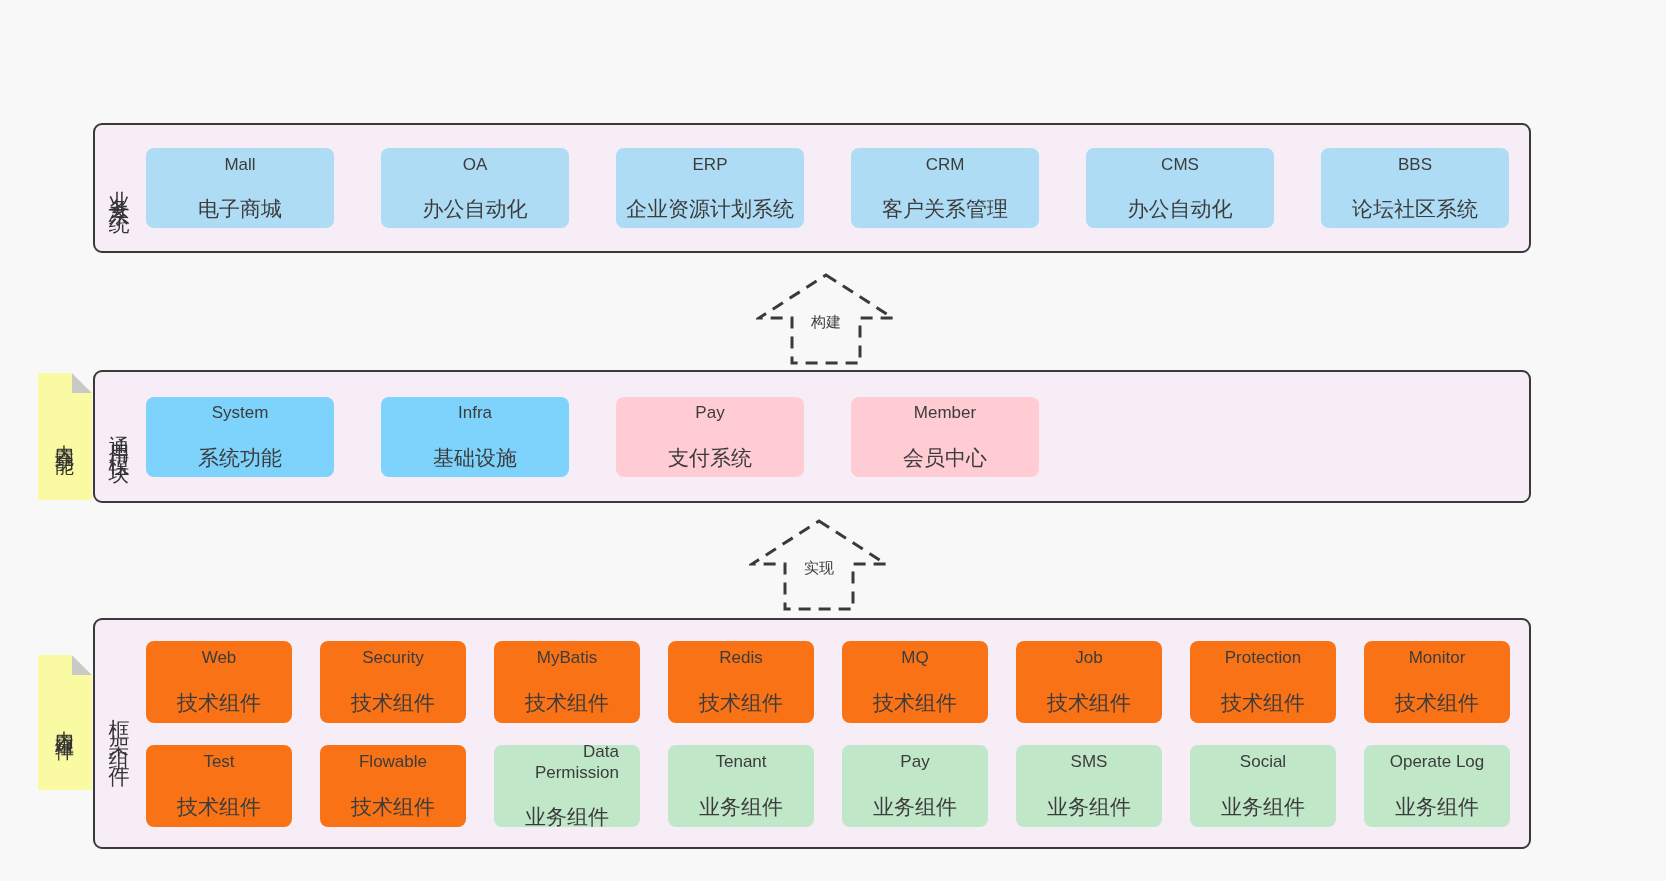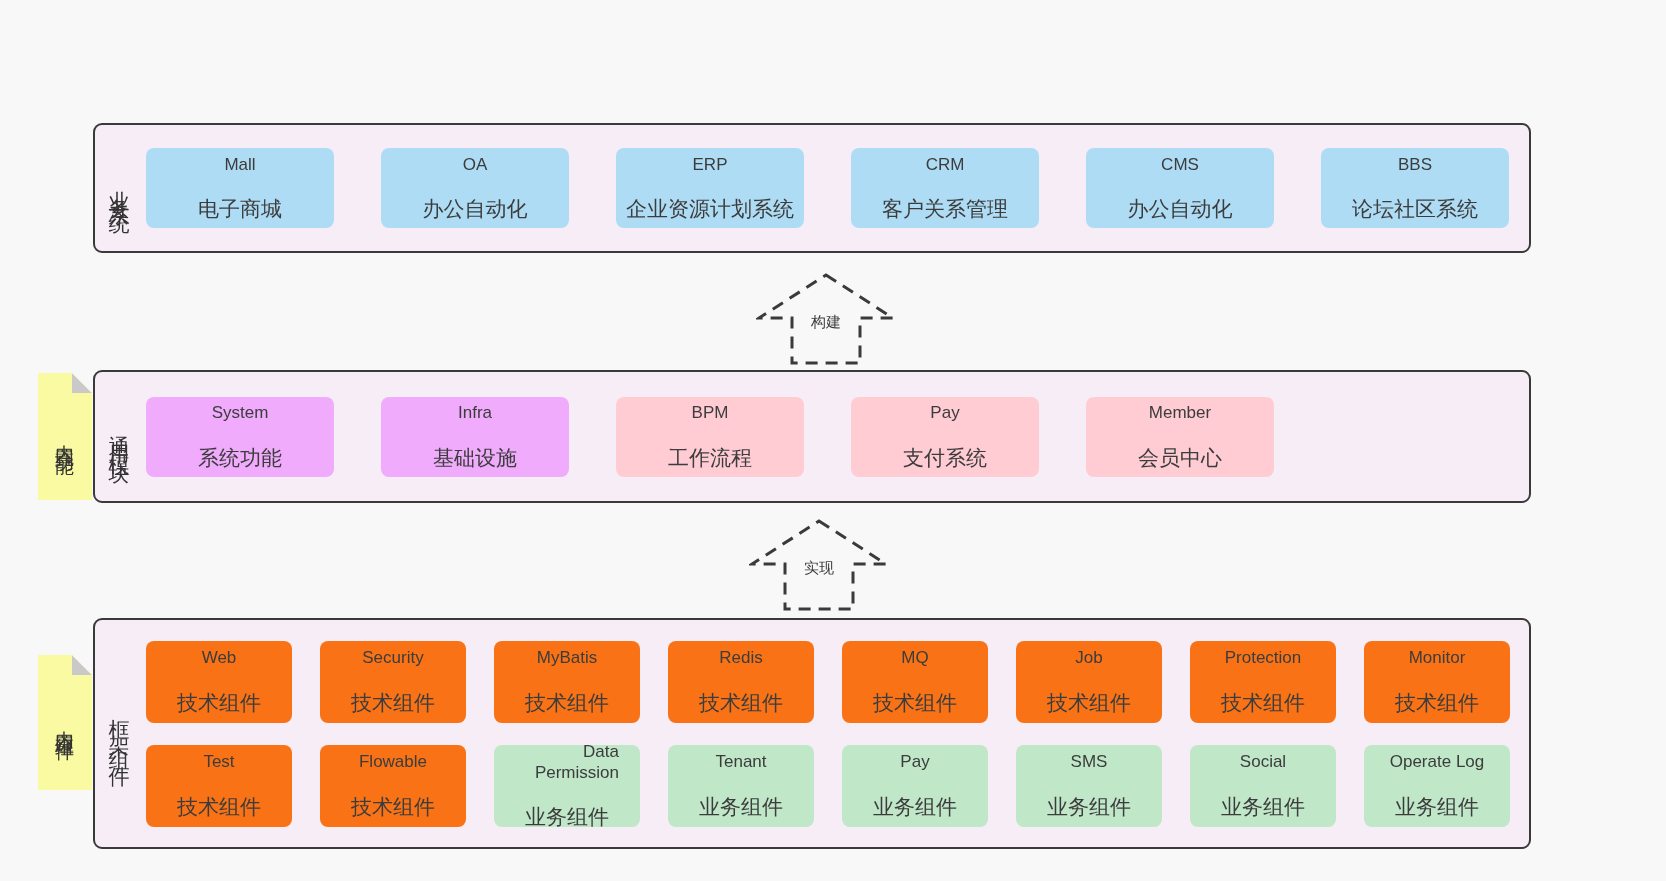--- a/index.html
+++ b/index.html
@@ -38,21 +38,21 @@
   }
   .box .t{font-size:17px;line-height:1.25;}
   .box .s{font-size:21px;line-height:1.25;margin-top:21px;}
   .t.narrow{max-width:104px;}
 
   .grid{display:flex;flex-direction:column;gap:22px;margin-left:16px;}
   .row{display:flex;gap:28px;}
   .row .box{width:146px;height:82px;}
 
   .blue{background:#aedcf5;}
-  .red{background:#f0abfc;}
+  .red{background:#7dd3fc;}
   .pink{background:#ffccd4;}
   .green{background:#f97316;}
   .lightgreen{background:#bfe7c8;}
 
   
   .tag{
     position:absolute;left:38px;width:54px;background:#fafaa2;z-index:1;
     display:flex;align-items:center;justify-content:center;
     clip-path:polygon(0 0,calc(100% - 20px) 0,100% 20px,100% 100%,0 100%);
   }
@@ -129,24 +129,20 @@
     <div class="boxes">
       <div class="box red">
         <div class="t">System</div>
         <div class="s">系统功能</div>
       </div>
       <div class="box red">
         <div class="t">Infra</div>
         <div class="s">基础设施</div>
       </div>
       <div class="box pink">
-        <div class="t">BPM</div>
-        <div class="s">工作流程</div>
-      </div>
-      <div class="box pink">
         <div class="t">Pay</div>
         <div class="s">支付系统</div>
       </div>
       <div class="box pink">
         <div class="t">Member</div>
         <div class="s">会员中心</div>
       </div>
     </div>
   </section>
 

